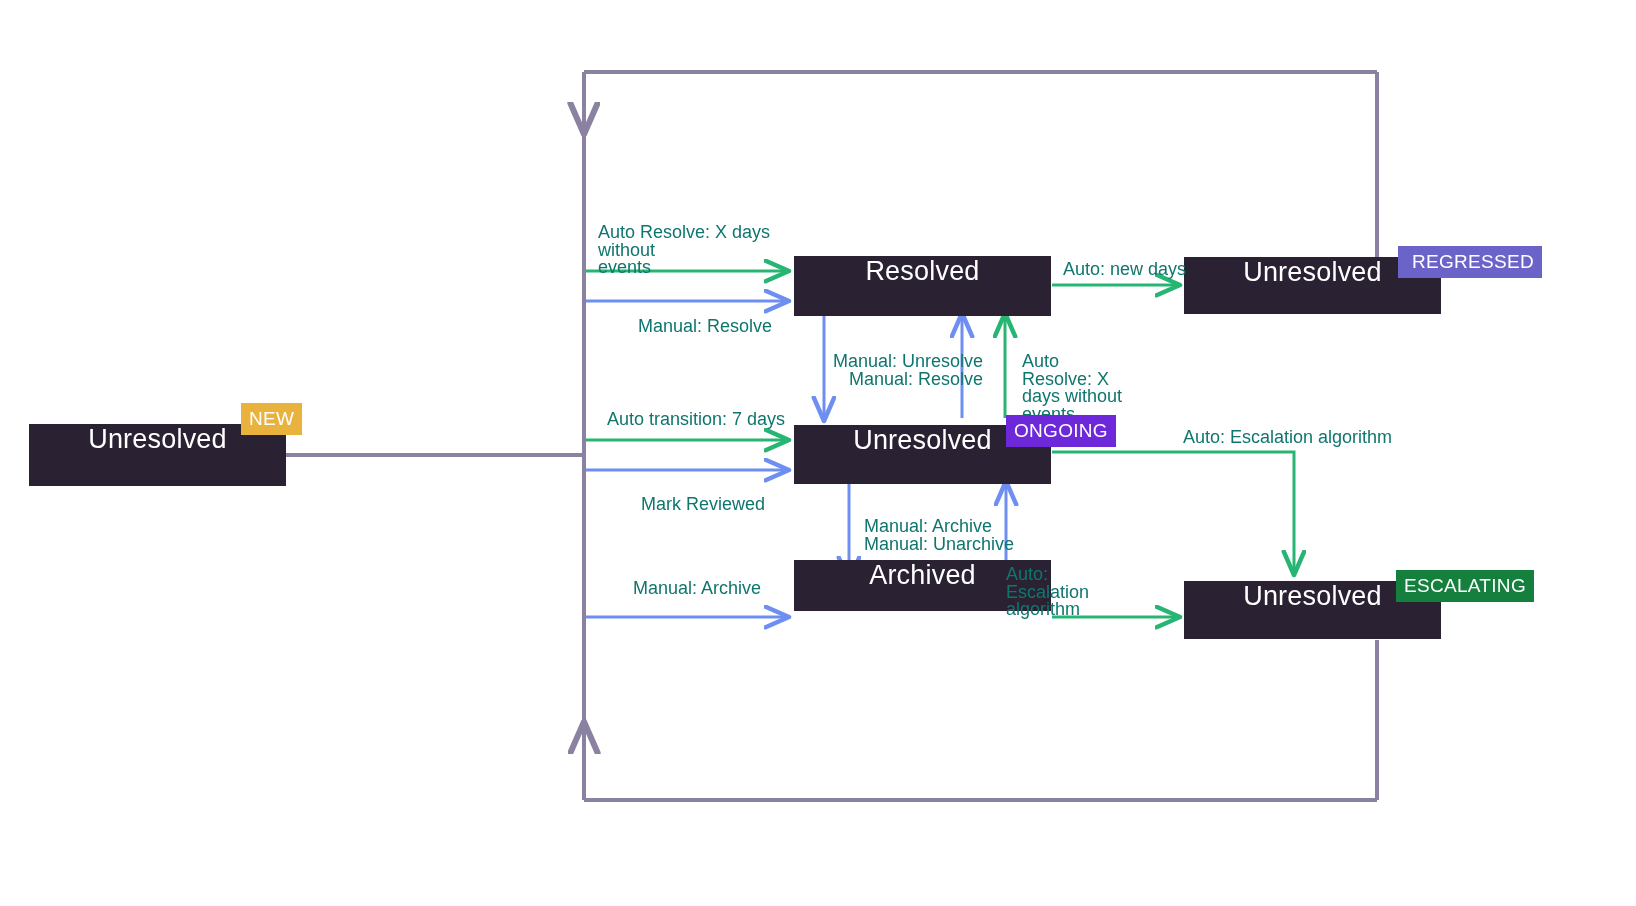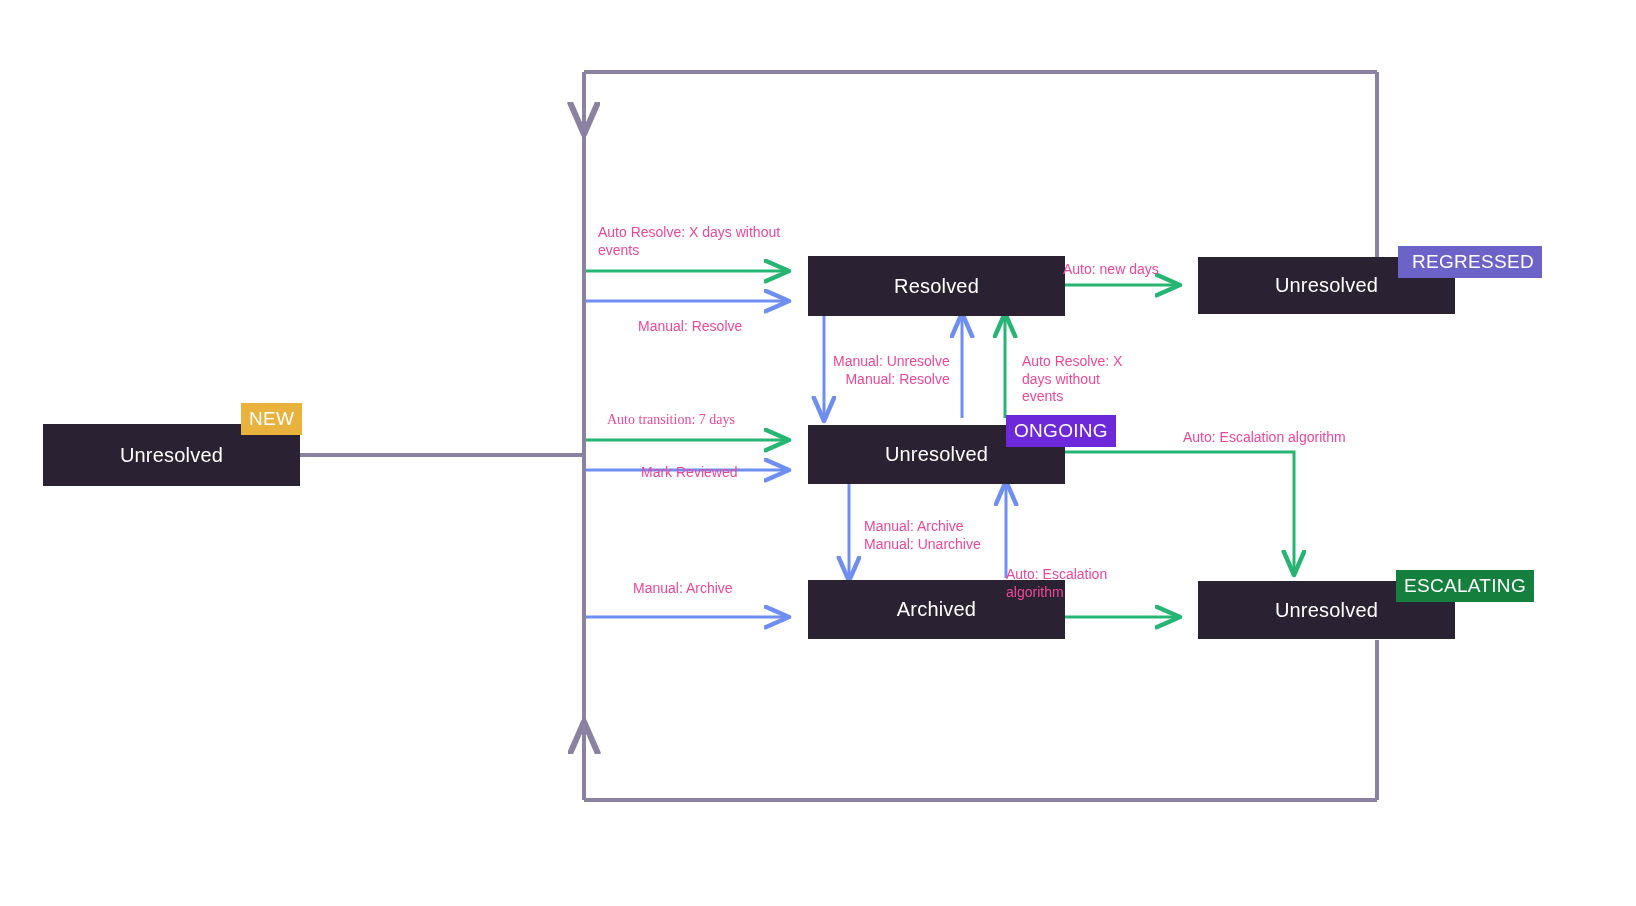--- a/index.html
+++ b/index.html
@@ -24,48 +24,47 @@
     top: 0;
     width: 1636px;
     height: 906px;
     pointer-events: none;
   }
   .node {
     position: absolute;
     background: #2a2233;
     color: #ffffff;
     display: flex;
-    align-items: center;
+    align-items: flex-start;
     justify-content: center;
-    font-size: 20px;
+    font-size: 27px;
     font-weight: 400;
     letter-spacing: 0.2px;
     box-sizing: border-box;
     z-index: 4;
-    margin-left: 14px;
   }
   .badge {
     position: absolute;
     color: #ffffff;
     font-size: 19px;
     line-height: 1;
     padding: 6px 8px 7px 8px;
     box-sizing: border-box;
     letter-spacing: 0.3px;
     white-space: nowrap;
     z-index: 6;
   }
   .badge-new      { background: #e9b23c; }
   .badge-ongoing  { background: #6d28d9; }
   .badge-regressed{ background: #6c63c8; padding-left: 14px; }
   .badge-escalating{background: #15803d; }
   .elabel {
     position: absolute;
-    color: #ec4899;
-    font-size: 14px;
+    color: #0f766e;
+    font-size: 18px;
     line-height: 17.5px;
     white-space: pre-line;
     z-index: 5;
   }
 </style>
 </head>
 <body>
 
 <div id="canvas">
 
@@ -136,21 +135,21 @@
     <span>Resolved</span>
   </div>
 
   <div class="node" style="left:794px; top:425px; width:257px; height:59px;">
     <span>Unresolved</span>
   </div>
   <div class="badge badge-ongoing" style="left:1006px; top:415px;">
     <span>ONGOING</span>
   </div>
 
-  <div class="node" style="left:794px; top:580px; width:257px; height:59px;">
+  <div class="node" style="left:794px; top:560px; width:257px; height:51px;">
     <span>Archived</span>
   </div>
 
   <div class="node" style="left:1184px; top:257px; width:257px; height:57px;">
     <span>Unresolved</span>
   </div>
   <div class="badge badge-regressed" style="left:1398px; top:246px;">
     <span>REGRESSED</span>
   </div>
 
@@ -159,23 +158,23 @@
   </div>
   <div class="badge badge-escalating" style="left:1396px; top:570px;">
     <span>ESCALATING</span>
   </div>
 
   <div class="elabel" style="left:598px; top:224px; width:210px;">Auto Resolve: X days without
 events</div>
 
   <div class="elabel" style="left:638px; top:318px;">Manual: Resolve</div>
 
-  <div class="elabel" style="left:607px; top:411px;font-family:Liberation Serif, serif;">Auto transition: 7 days</div>
+  <div class="elabel" style="left:607px; top:411px;">Auto transition: 7 days</div>
 
-  <div class="elabel" style="left:641px; top:464px;text-align:center;">Mark Reviewed</div>
+  <div class="elabel" style="left:641px; top:496px;text-align:center;">Mark Reviewed</div>
 
   <div class="elabel" style="left:633px; top:580px;">Manual: Archive</div>
 
   <div class="elabel" style="left:833px; top:353px;text-align:right;">Manual: Unresolve
 Manual: Resolve</div>
 
   <div class="elabel" style="left:1022px; top:353px; width:110px;">Auto Resolve: X
 days without
 events</div>
 

